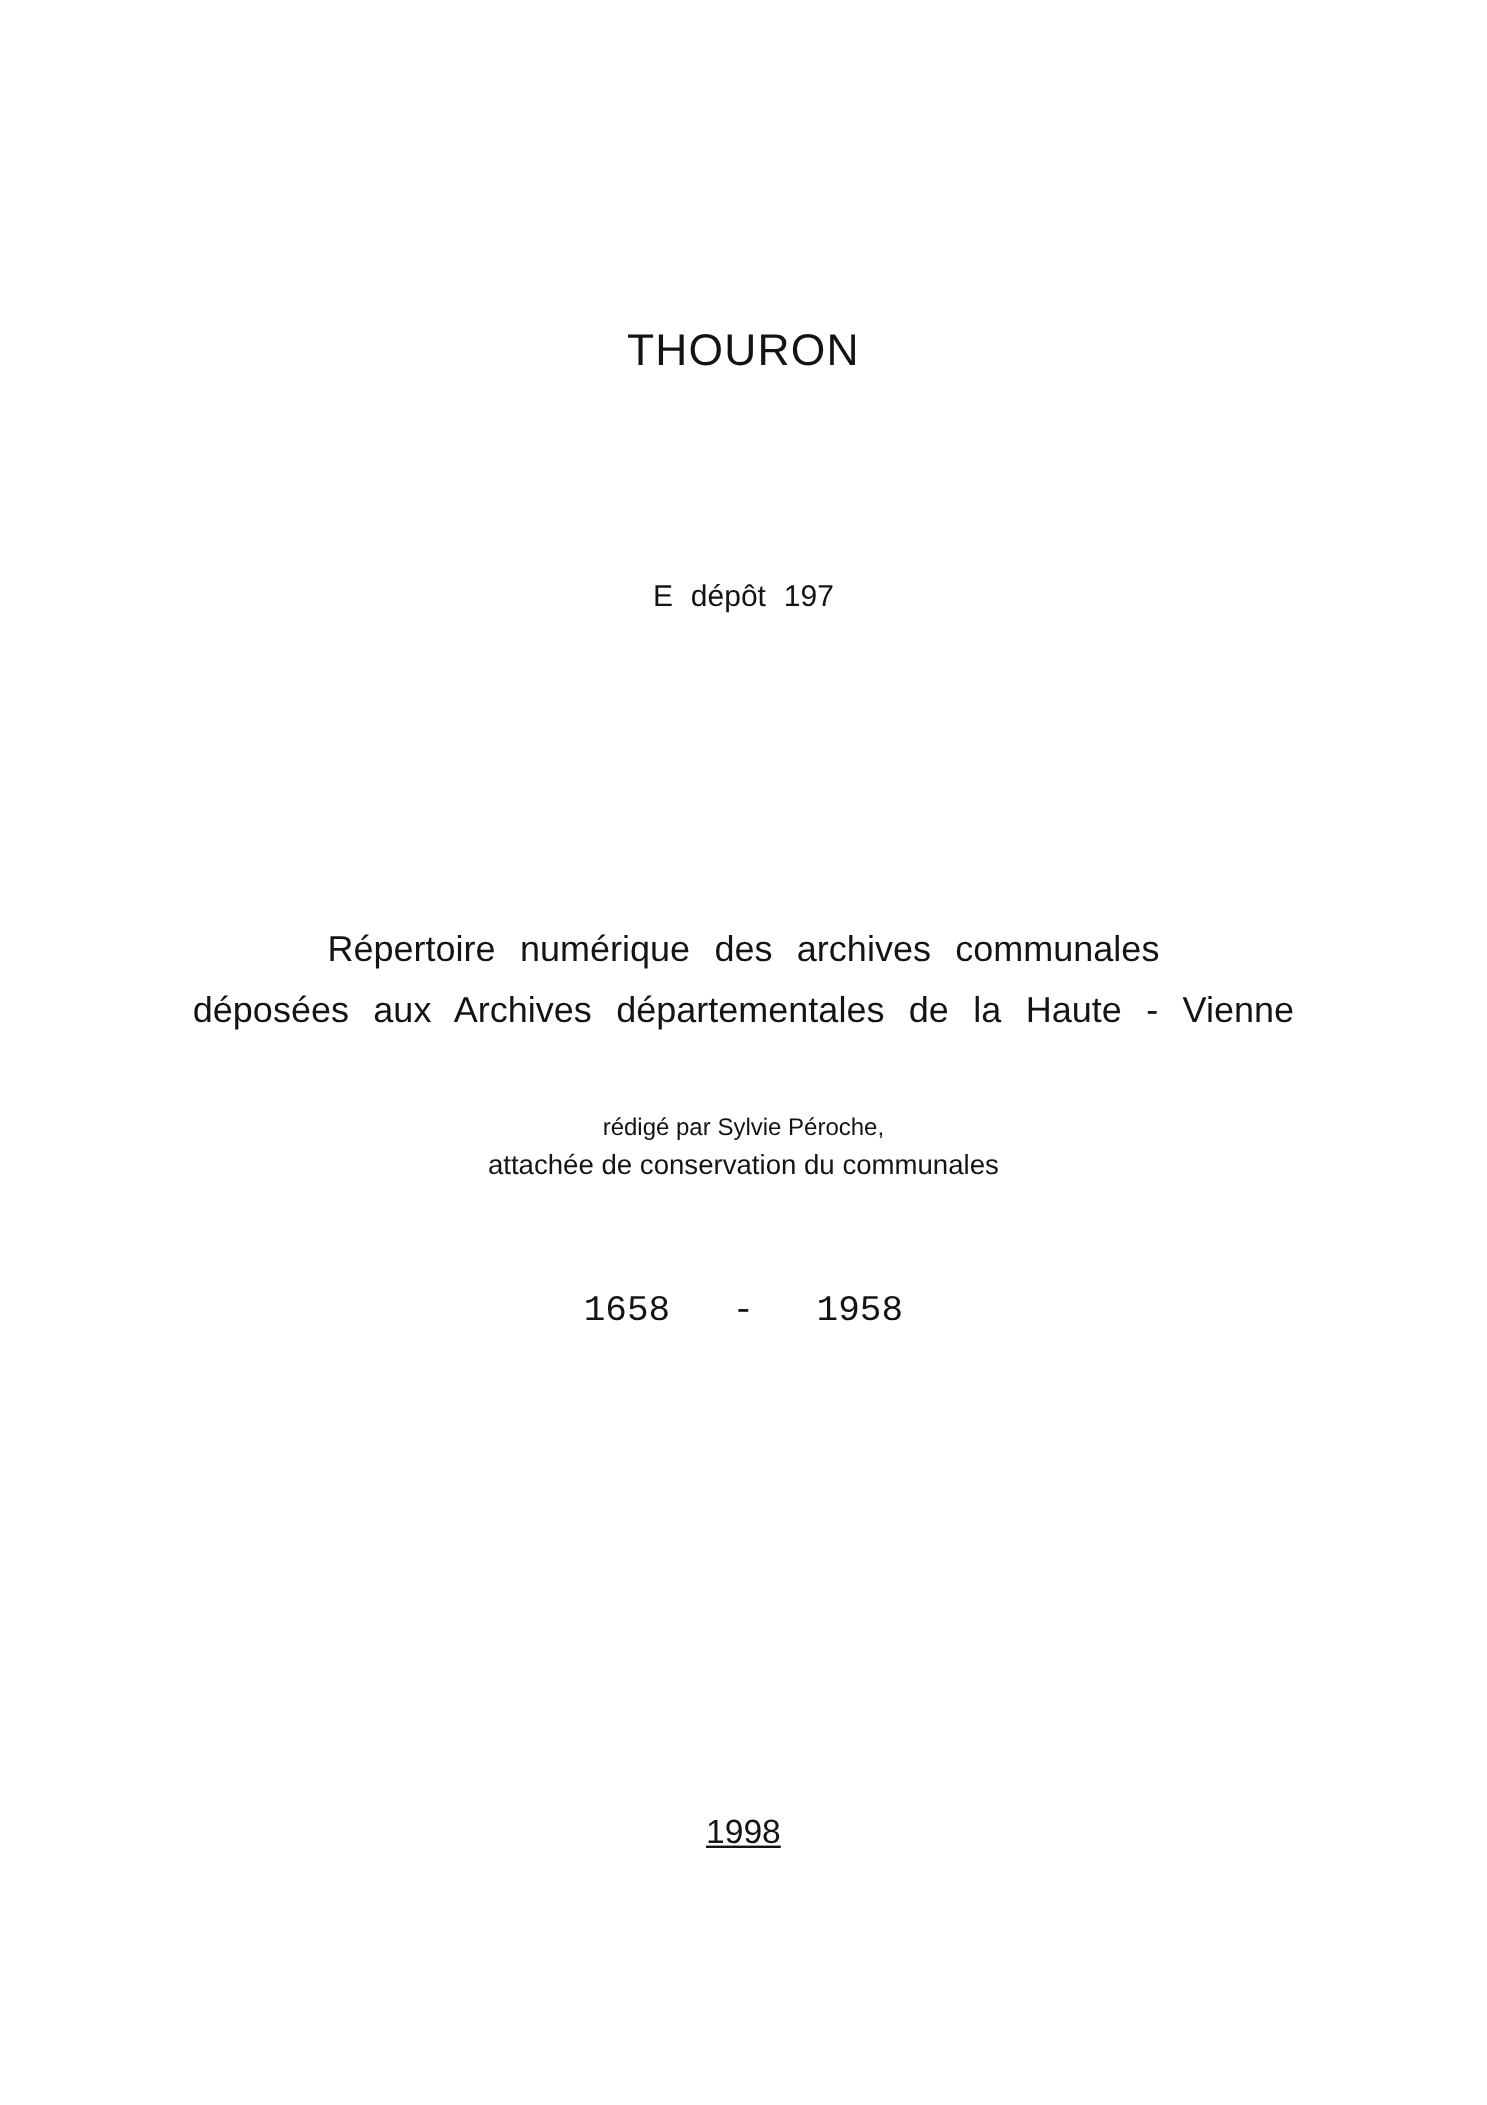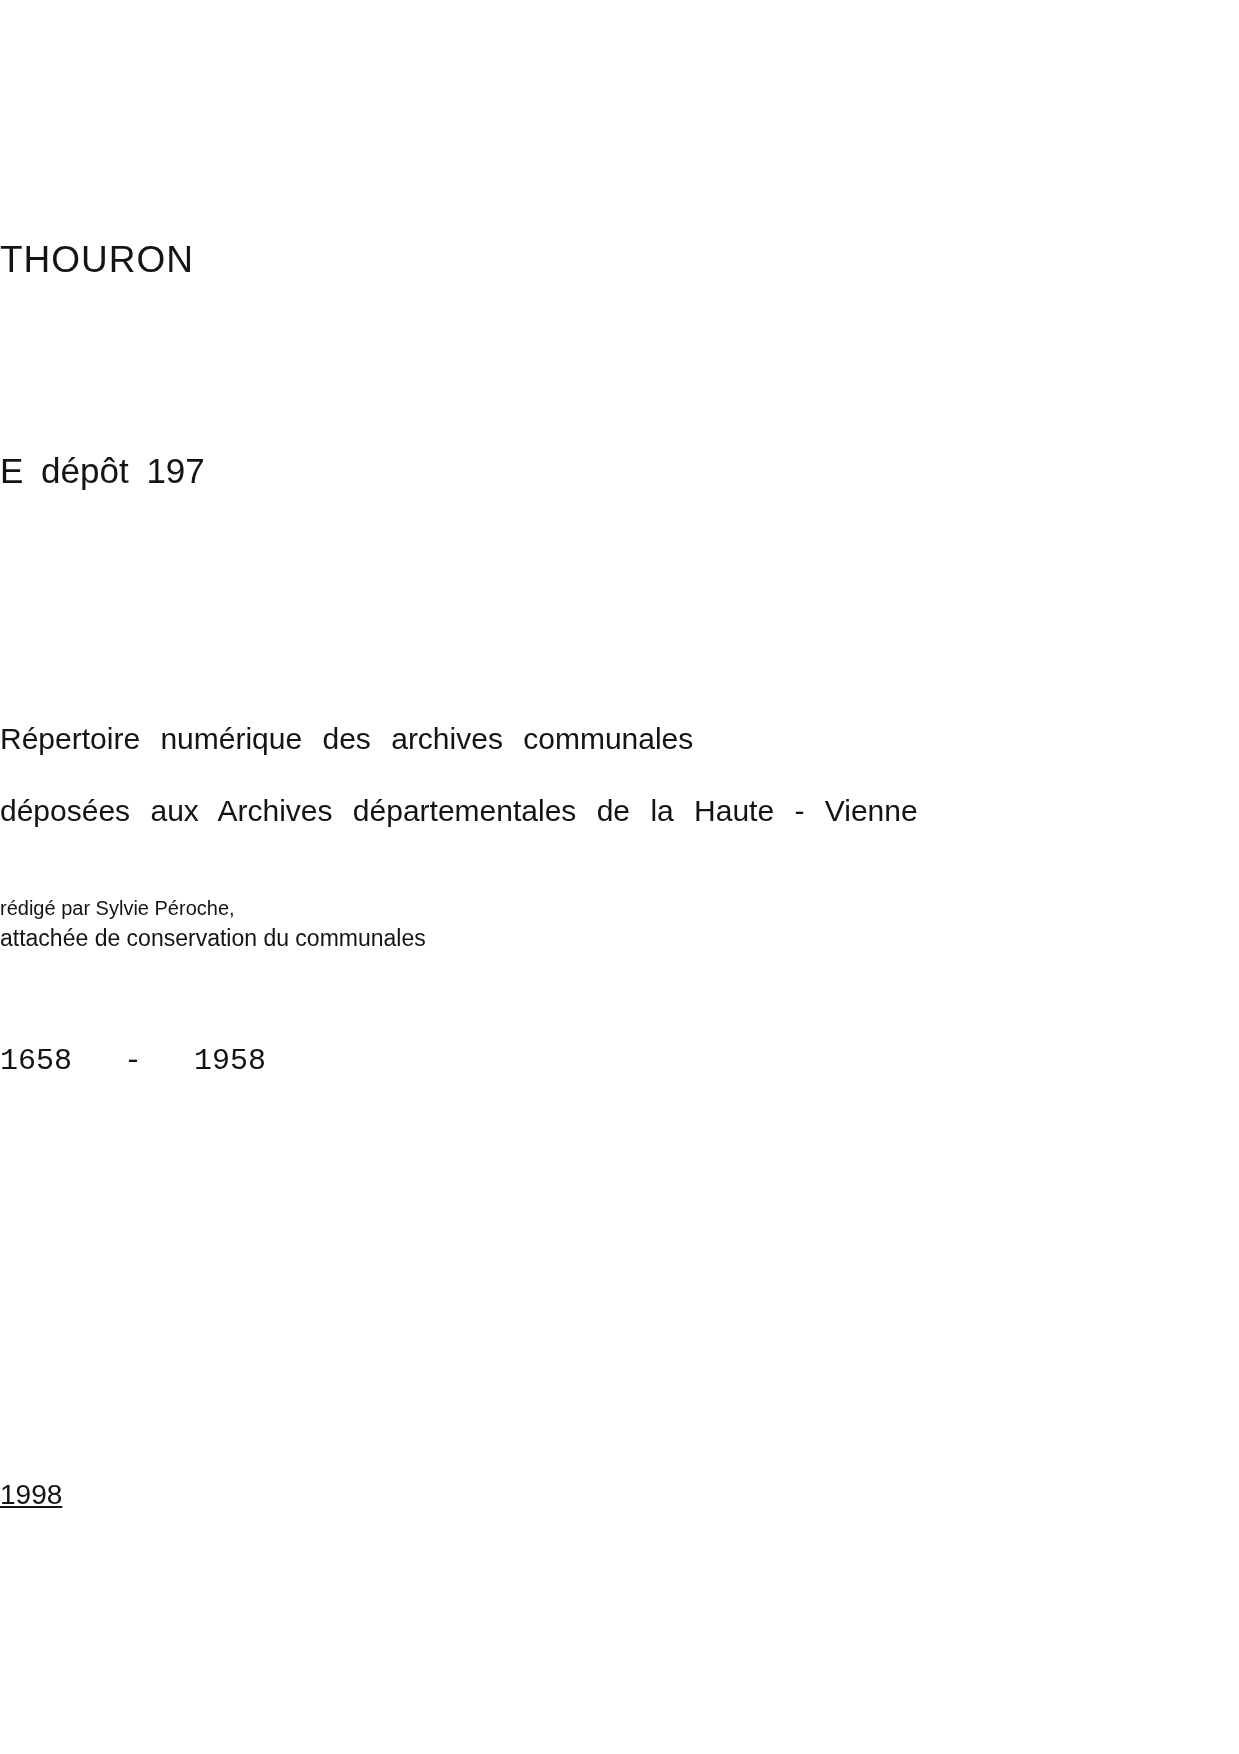--- a/index.html
+++ b/index.html
@@ -13,36 +13,37 @@
     height: 1754px;
     background: #ffffff;
     overflow: hidden;
     font-family: "Liberation Sans", "DejaVu Sans", sans-serif;
     color: #141414;
   }
   .line {
     position: absolute;
     left: 0;
     right: 0;
-    text-align: left;
+    text-align: center;
     white-space: pre;
     line-height: 1.1;
+    margin-top: 32px;
   }
   .doc-title {
     top: 240px;
     font-size: 37px;
     letter-spacing: 1px;
   }
   .doc-reference {
     top: 452px;
-    font-size: 35px;
+    font-size: 25px;
     word-spacing: 8px;
   }
   .subtitle-1 {
-    top: 722px;
+    top: 743px;
     font-size: 30px;
     word-spacing: 12px;
   }
   .subtitle-2 {
     top: 794px;
     font-size: 30px;
     word-spacing: 12px;
   }
   .byline-1 {
     top: 897px;

